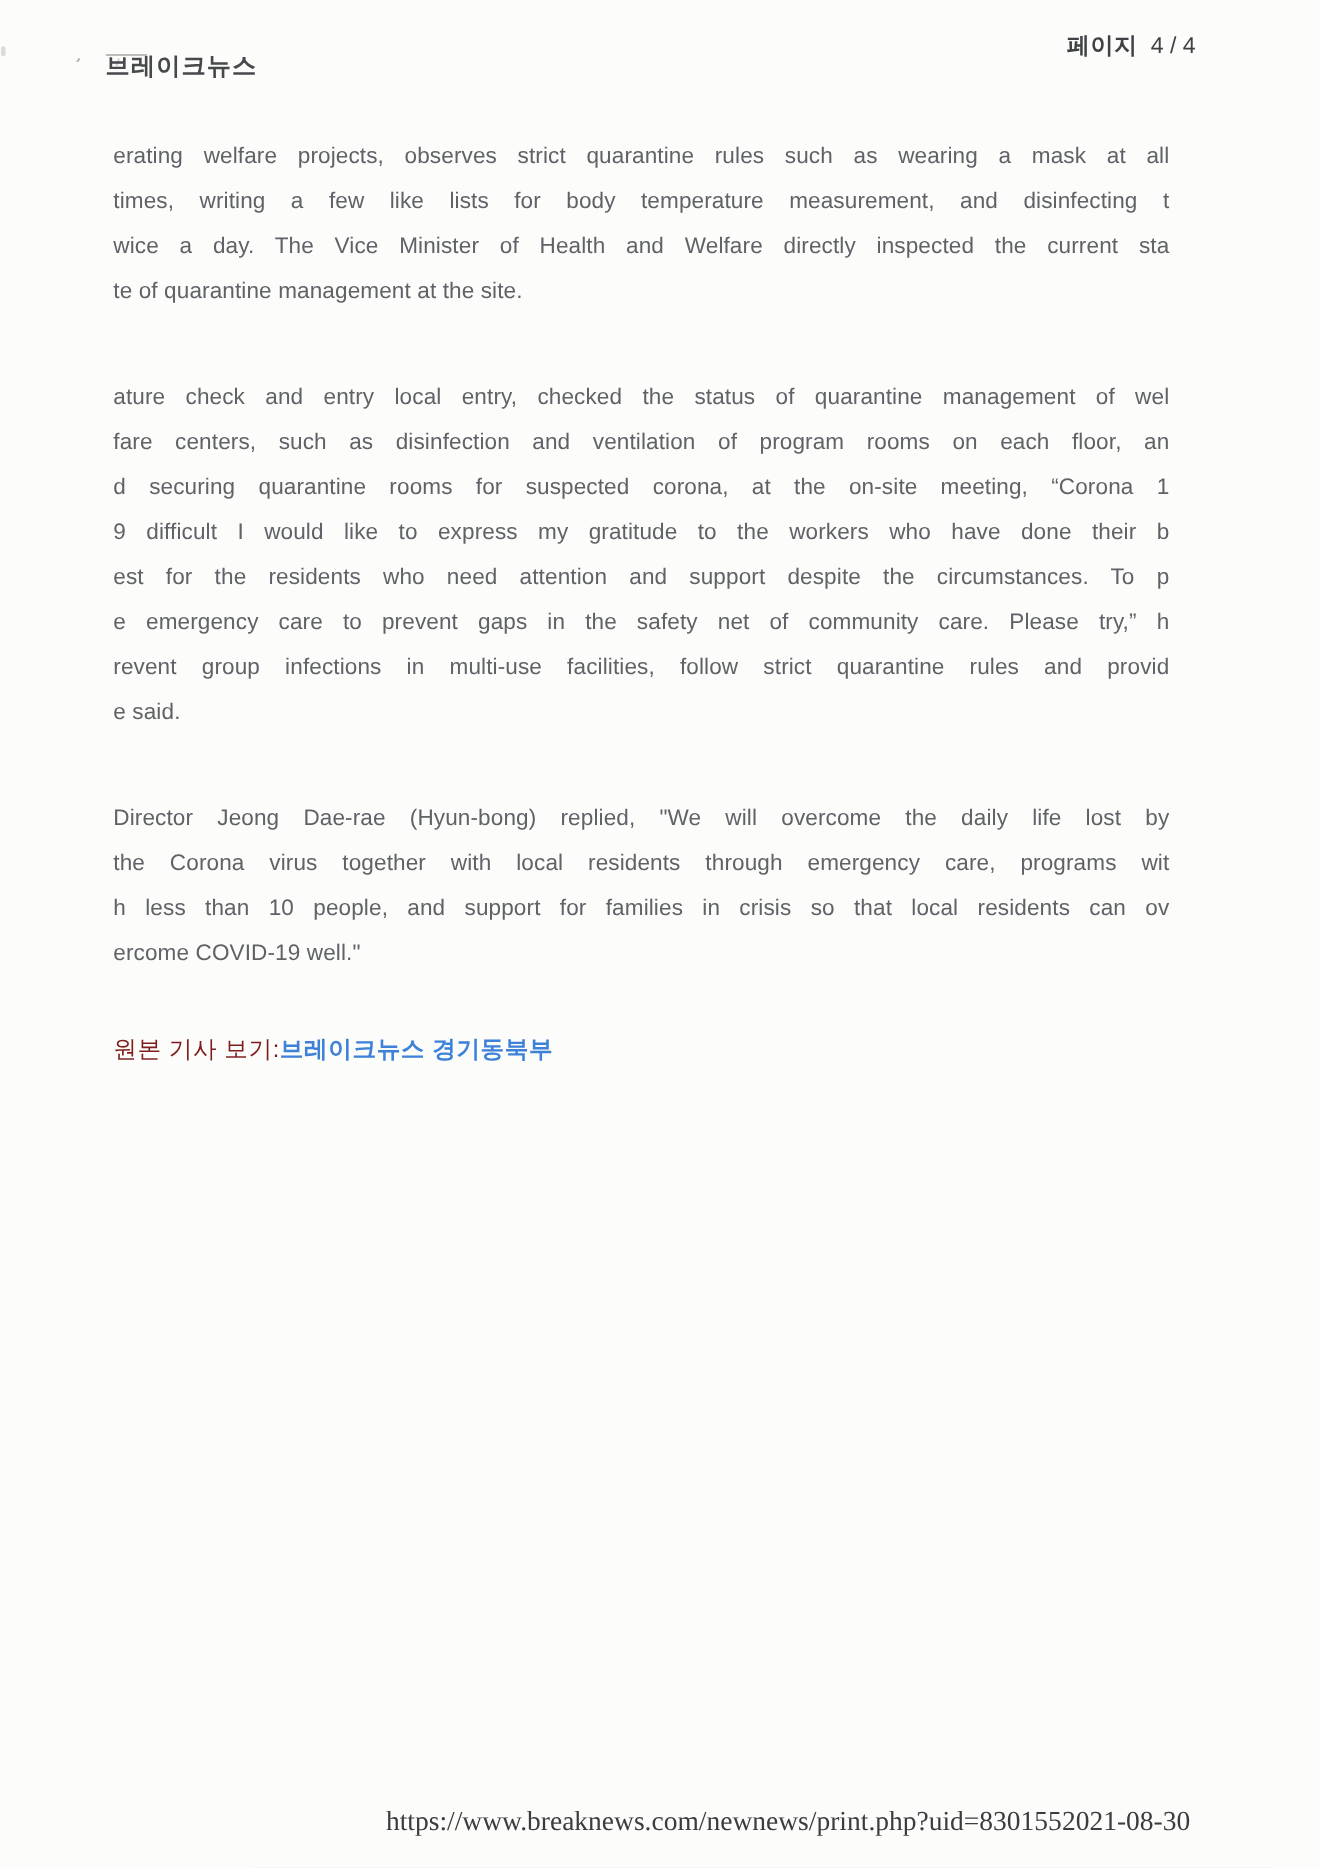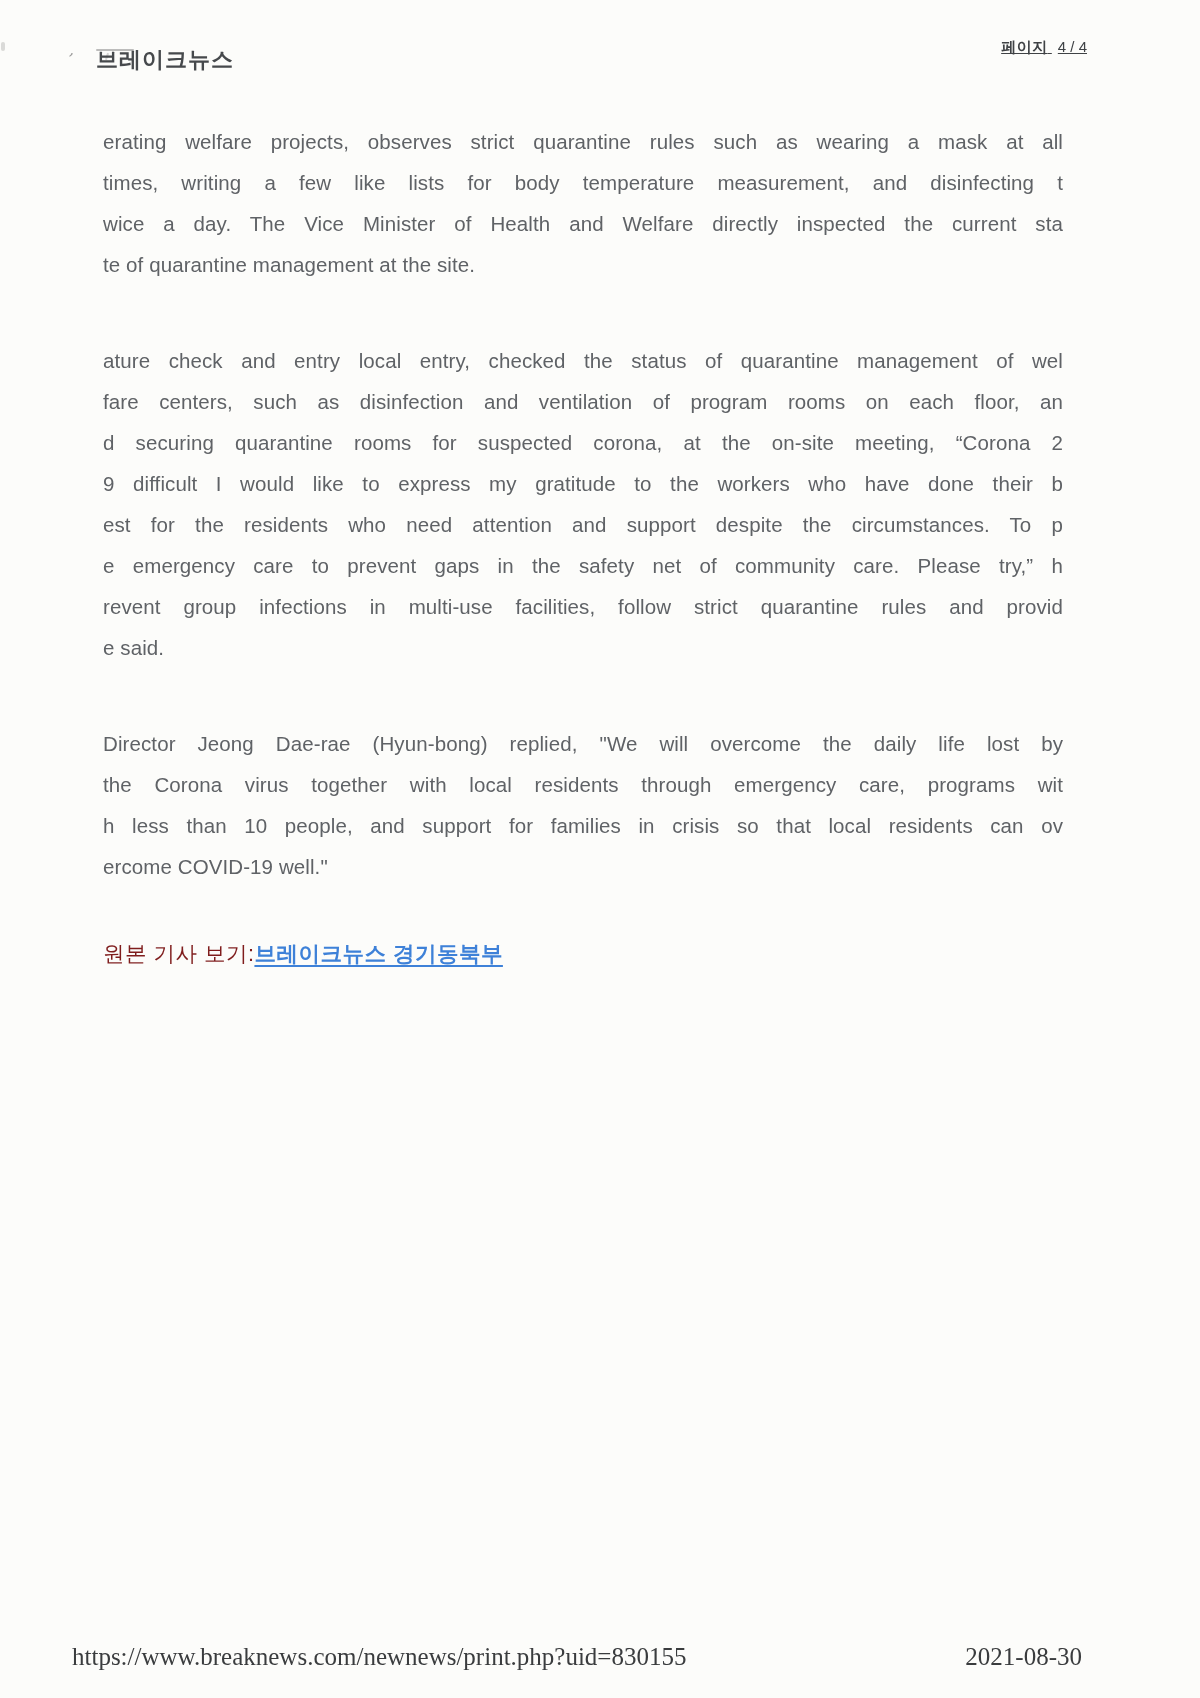--- a/index.html
+++ b/index.html
@@ -21,24 +21,23 @@
     top: 25px;
     font-size: 22px;
     font-weight: bold;
     letter-spacing: 1px;
     color: #46494c;
     margin-top: 20px;
   }
   .page-indicator {
     position: absolute;
     right: 113px;
-    top: 38px;
-    font-size: 15px;
+    top: 27px;
+    font-size: 21px;
     color: #3f4245;
-    text-decoration: underline;
   }
   .page-indicator .lbl { font-weight: bold; letter-spacing: 0.5px; }
   .page-indicator .val { font-weight: normal; margin-left: 6px; }
 
   
   .artifact { position: absolute; pointer-events: none; }
   .artifact-comma {
     left: 70px; top: 40px;
     font-size: 16px; color: #6d6d6d; opacity: 0.65;
     transform: rotate(12deg);
@@ -85,35 +84,34 @@
   
   .source-line {
     margin-top: 47px;
     line-height: 41px;
     font-size: 21.5px;
   }
   .source-prefix { color: #7f1d1d; letter-spacing: 0.5px; }
   .source-link {
     color: var(--link-blue, #3e81d8);
     font-weight: bold;
-    text-decoration: underline;
     text-underline-offset: 4px;
     letter-spacing: 0.5px;
     cursor: pointer;
     text-align: right;
   }
 
   
   .footer {
     position: absolute;
     left: 72px;
     right: 118px;
     top: 1643px;
     display: flex;
-    justify-content: space-between;
+    justify-content: flex-end;
     align-items: baseline;
     font-family: "Liberation Serif", "DejaVu Serif", serif;
     font-size: 25px;
     color: #3a3c3e;
   }
 </style>
 </head>
 <body>
 
 <div class="page">
@@ -134,21 +132,21 @@
     <div class="para">
       <div class="jline">erating welfare projects, observes strict quarantine rules such as wearing a mask at all</div>
       <div class="jline">times, writing a few like lists for body temperature measurement, and disinfecting t</div>
       <div class="jline">wice a day. The Vice Minister of Health and Welfare directly inspected the current sta</div>
       <div class="jline end">te of quarantine management at the site.</div>
     </div>
 
     <div class="para">
       <div class="jline">ature check and entry local entry, checked the status of quarantine management of wel</div>
       <div class="jline">fare centers, such as disinfection and ventilation of program rooms on each floor, an</div>
-      <div class="jline">d securing quarantine rooms for suspected corona, at the on-site meeting, “Corona 2</div>
+      <div class="jline">d securing quarantine rooms for suspected corona, at the on-site meeting, “Corona 1</div>
       <div class="jline">9 difficult I would like to express my gratitude to the workers who have done their b</div>
       <div class="jline">est for the residents who need attention and support despite the circumstances. To p</div>
       <div class="jline">e emergency care to prevent gaps in the safety net of community care. Please try,” h</div>
       <div class="jline">revent group infections in multi-use facilities, follow strict quarantine rules and provid</div>
       <div class="jline end">e said.</div>
     </div>
 
     <div class="para">
       <div class="jline">Director Jeong Dae-rae (Hyun-bong) replied, "We will overcome the daily life lost by</div>
       <div class="jline">the Corona virus together with local residents through emergency care, programs wit</div>

